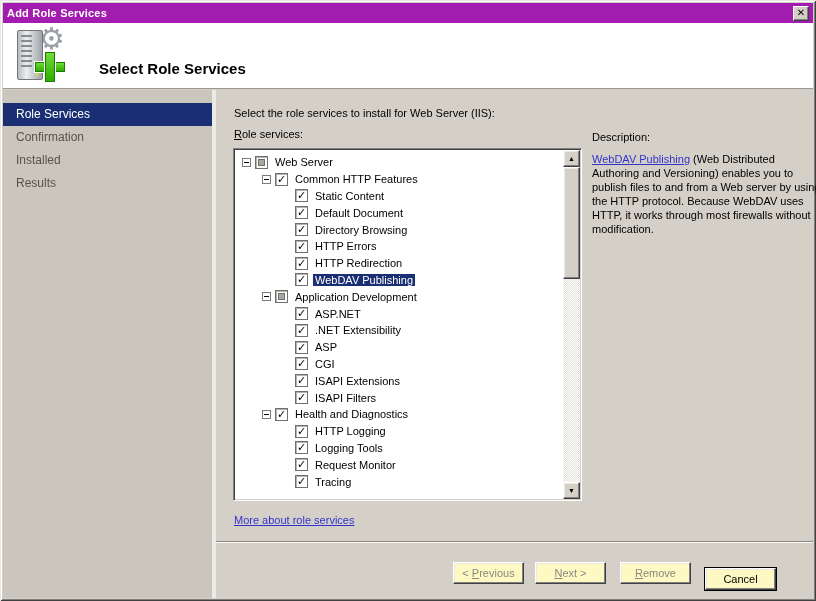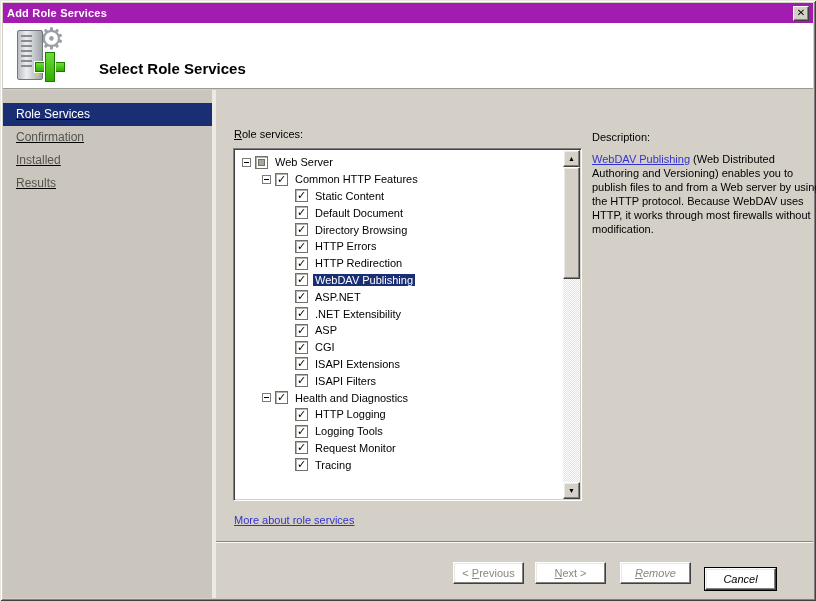--- a/index.html
+++ b/index.html
@@ -59,21 +59,21 @@
   .bodyarea { position:absolute; left:3px; top:90px; right:3px; bottom:3px; }
   .sidebar {
     position:absolute; left:0; top:0; bottom:0; width:209px; background:#cac6bd;
   }
   .divider { position:absolute; left:209px; top:0; bottom:0; width:4px; background:#eceae4; }
   .side-item {
     height:23px; line-height:23px; padding-left:13px; color:#56534d; font-size:12px;
     cursor:default;
   }
   .side-item.active { background:#1a2e73; color:#ffffff; }
-  .side-list { padding-top:13px;text-decoration:underline; }
+  .side-list { padding-top:13px; }
   .main { position:absolute; left:213px; top:0; right:0; bottom:0; background:#d4d0c8; }
   .instruction { position:absolute; left:18px; top:17px; }
   .tree-label { position:absolute; left:18px; top:38px; }
   
   .treebox {
     position:absolute; left:17px; top:58px; width:349px; height:353px;
     background:#ffffff;
     border:1px solid; border-color:#808080 #ffffff #ffffff #808080;
     box-shadow: inset 1px 1px 0 #404040, inset -1px -1px 0 #d4d0c8;
   }
@@ -121,30 +121,30 @@
     position:absolute; left:18px; top:424px; color:#3333cc; text-decoration:underline; cursor:pointer;
   }
   .desc { position:absolute; left:376px; top:40px; width:230px; line-height:14px; }
   .desc .dhead { margin-bottom:8px; }
   .desc a { color:#3333cc; text-decoration:underline; cursor:pointer; }
   
   .sep { position:absolute; left:0; right:0; top:451px; height:2px;
     border-top:1px solid #88857e; border-bottom:1px solid #fbfaf7; }
   .btnrow { position:absolute; top:466px; right:37px; display:flex; align-items:center; }
   .btn {
-    width:71px; height:22px; background:#ffffff; font-size:11px;
+    width:71px; height:22px; background:#fef9c3; font-size:11px;
     border:1px solid; border-color:#ffffff #404040 #404040 #ffffff;
     box-shadow: inset -1px -1px 0 #808080, inset 1px 1px 0 #ece9e2;
     color:#000; text-align:center; line-height:19px; cursor:default; padding:0;
     font-family:"Liberation Sans","DejaVu Sans",sans-serif;
   }
   .btn.disabled { color:#8a877f; }
   .btn.default { box-shadow: 0 0 0 1px #000, inset -1px -1px 0 #808080, inset 1px 1px 0 #ece9e2; margin-top: 12px; }
   .btn + .btn { margin-left:11px; }
-  .btn.gap { margin-left:14px;font-style:italic; }
+  .btn.gap { margin-left:14px; }
   u { text-decoration:underline; }
 </style>
 </head>
 <body>
 
 <div class="window">
 
   <div class="titlebar">
     <span class="wtitle">Add Role Services</span>
     <button class="closebtn"><span>✕</span></button>
@@ -170,20 +170,21 @@
       <div class="side-list" id="side-list">
           <div class="side-item active">Role Services</div>
           <div class="side-item">Confirmation</div>
           <div class="side-item">Installed</div>
           <div class="side-item">Results</div>
         </div>
     </div>
     <div class="divider"></div>
 
     <div class="main">
+      <div class="instruction">Select the role services to install for Web Server (IIS):</div>
       <div class="tree-label" id="tree-label"><span><u>R</u>ole services:</span></div>
 
       <div class="treebox">
         <div class="rows" id="tree-rows">
             <div class="trow" style="padding-left: 6px; text-align: center;">
               <span class="expander"></span>
               <span class="cbx partial">
                 <span class="psq"></span>
               </span>
               <span class="tlabel">Web Server</span>
@@ -215,20 +216,27 @@
             </div>
             <div class="trow" style="padding-left: 46px;">
               <span class="exp-spacer"></span>
               <span class="cbx checked">✓</span>
               <span class="tlabel">HTTP Redirection</span>
             </div>
             <div class="trow" style="padding-left: 46px;">
               <span class="exp-spacer"></span>
               <span class="cbx checked">✓</span>
               <span class="tlabel selected">WebDAV Publishing</span>
+            </div>
+            <div class="trow" style="padding-left: 26px;">
+              <span class="expander"></span>
+              <span class="cbx partial">
+                <span class="psq"></span>
+              </span>
+              <span class="tlabel">Application Development</span>
             </div>
             <div class="trow" style="padding-left: 46px;">
               <span class="exp-spacer"></span>
               <span class="cbx checked">✓</span>
               <span class="tlabel">ASP.NET</span>
             </div>
             <div class="trow" style="padding-left: 46px;">
               <span class="exp-spacer"></span>
               <span class="cbx checked">✓</span>
               <span class="tlabel">.NET Extensibility</span>

